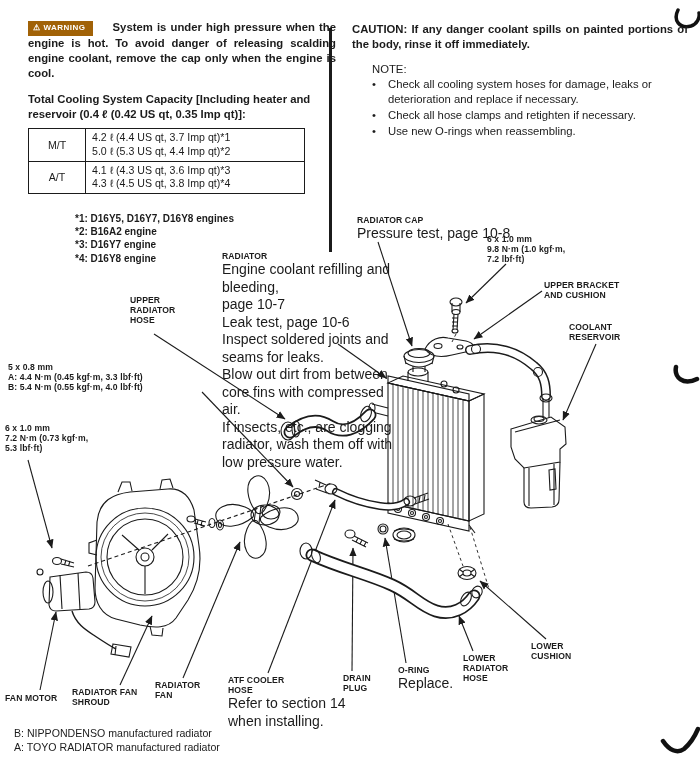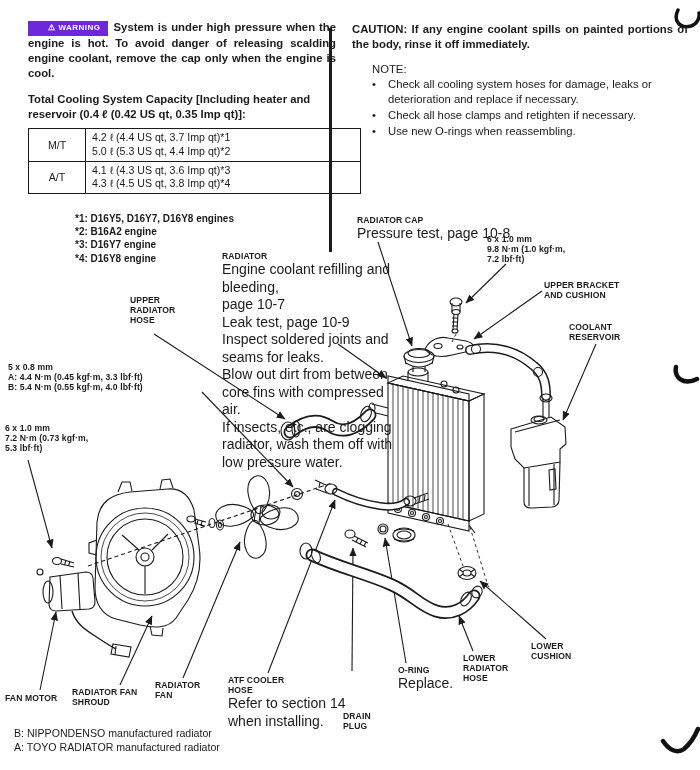--- a/index.html
+++ b/index.html
@@ -2,22 +2,22 @@
 <html><head>
 <meta charset="utf-8">
 <style>
   html,body{margin:0;padding:0;background:#e8e8e8;}
   #page{position:relative;width:700px;height:770px;background:#ffffff;overflow:hidden;
         font-family:"Liberation Sans",sans-serif;color:#1b1b1b;}
   .abs{position:absolute;}
   
   .par{font-size:11.3px;font-weight:bold;line-height:1.34;text-align:justify;}
   .par-normal{font-size:11.3px;font-weight:normal;line-height:1.34;margin-left:20px;}
-  .badge{display:inline-block;background:#6d28d9;color:#fff;font-size:8px;font-weight:bold;
-         padding:2px 7px 2px 20px;letter-spacing:.5px;vertical-align:1px;margin-right:6px;}
+  .badge{display:inline-block;background:#a16207;color:#fff;font-size:8px;font-weight:bold;
+         padding:2px 7px 2px 5px;letter-spacing:.5px;vertical-align:1px;margin-right:20px;}
   .heading{font-size:11.3px;font-weight:bold;line-height:1.34;}
   
   table.cap{border-collapse:collapse;font-size:10.6px;}
   table.cap td{border:1.4px solid #1b1b1b;padding:2px 6px;vertical-align:middle;}
   table.cap td.lbl{text-align:center;width:44px;font-weight:normal;}
   table.cap .vline{line-height:1.3;white-space:nowrap;}
   .foot{font-size:10px;line-height:1.32;white-space:pre-line;font-weight:bold;}
   
   .note-item{display:flex;font-size:11.3px;line-height:1.32;margin-bottom:1px;}
   .note-item .b{width:16px;flex:0 0 16px;text-align:left;}
@@ -240,21 +240,21 @@
       <path d="M663,741 C669,750 677,754 684,749 C690,744 695,736 698,729" stroke-width="4.5"></path>
     </g>
   </svg>
 
   <div class="abs par" style="left:28px;top:20px;width:308px;">
     <span class="badge">⚠ WARNING</span><span>System is under high pressure when the engine is hot. To avoid danger of releasing scalding engine coolant, remove the cap only when the engine is cool.</span>
   </div>
 
   <div class="abs heading" style="left:28px;top:92px;width:308px;">Total Cooling System Capacity [Including heater and reservoir (0.4 ℓ (0.42 US qt, 0.35 Imp qt)]:</div>
 
-  <table class="cap abs" style="left:28px;top:128px;width:333px;">
+  <table class="cap abs" style="left:28px;top:128px;width:277px;">
     <tbody>
         <tr>
       <td class="lbl">M/T</td>
       <td>
             <div class="vline">4.2 ℓ (4.4 US qt, 3.7 Imp qt)*1</div>
           <div class="vline">5.0 ℓ (5.3 US qt, 4.4 Imp qt)*2</div>
           </td>
     </tr>
     <tr>
       <td class="lbl">A/T</td>
@@ -264,21 +264,21 @@
           </td>
     </tr>
   </tbody>
     </table>
 
   <div class="abs foot" style="left:75px;top:212px;">*1: D16Y5, D16Y7, D16Y8 engines
 *2: B16A2 engine
 *3: D16Y7 engine
 *4: D16Y8 engine</div>
 
-  <div class="abs par" style="left:352px;top:22px;width:336px;">CAUTION: If any engine coolant spills on painted portions of the body, rinse it off immediately.</div>
+  <div class="abs par" style="left:352px;top:22px;width:336px;">CAUTION: If any danger coolant spills on painted portions of the body, rinse it off immediately.</div>
 
   <div class="abs par-normal" style="left:352px;top:62px;width:338px;">
     <div>NOTE:</div>
     <div class="note-item">
         <span class="b">•</span>
         <span>Check all cooling system hoses for damage, leaks or deterioration and replace if necessary.</span>
       </div>
     <div class="note-item">
         <span class="b">•</span>
         <span>Check all hose clamps and retighten if necessary.</span>
@@ -298,21 +298,21 @@
 9.8 N·m (1.0 kgf·m,
 7.2 lbf·ft)</div>
 
   <div class="abs dlabel" style="left:544px;top:280px;">UPPER BRACKET
 AND CUSHION</div>
 
   <div class="abs" style="left:222px;top:251px;width:172px;">
     <div class="dlabel">RADIATOR</div>
     <div class="dsub">Engine coolant refilling and bleeding,
 page 10-7
-Leak test, page 10-9
+Leak test, page 10-6
 Inspect soldered joints and
 seams for leaks.
 Blow out dirt from between
 core fins with compressed air.
 If insects, etc., are clogging
 radiator, wash them off with
 low pressure water.</div>
   </div>
 
   <div class="abs dlabel" style="left:130px;top:295px;">UPPER
@@ -338,21 +338,21 @@
   <div class="abs dlabel" style="left:155px;top:680px;">RADIATOR
 FAN</div>
 
   <div class="abs" style="left:228px;top:675px;">
     <div class="dlabel">ATF COOLER
 HOSE</div>
     <div class="dsub">Refer to section 14
 when installing.</div>
   </div>
 
-  <div class="abs dlabel" style="left:343px;top:711px;">DRAIN
+  <div class="abs dlabel" style="left:343px;top:673px;">DRAIN
 PLUG</div>
 
   <div class="abs" style="left:398px;top:665px;">
     <div class="dlabel">O-RING</div>
     <div class="dsub">Replace.</div>
   </div>
 
   <div class="abs dlabel" style="left:463px;top:653px;">LOWER
 RADIATOR
 HOSE</div>

